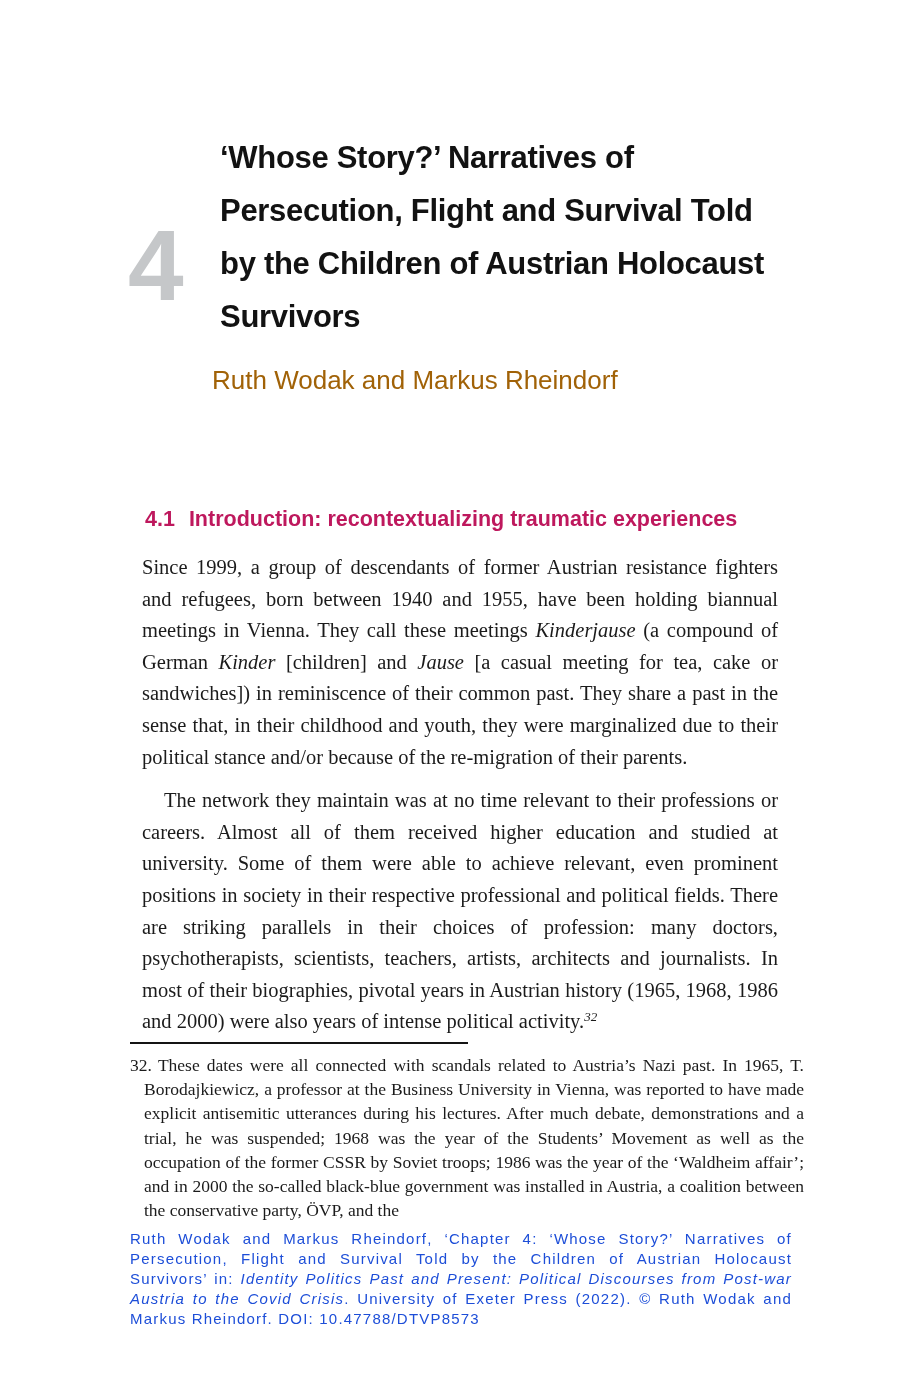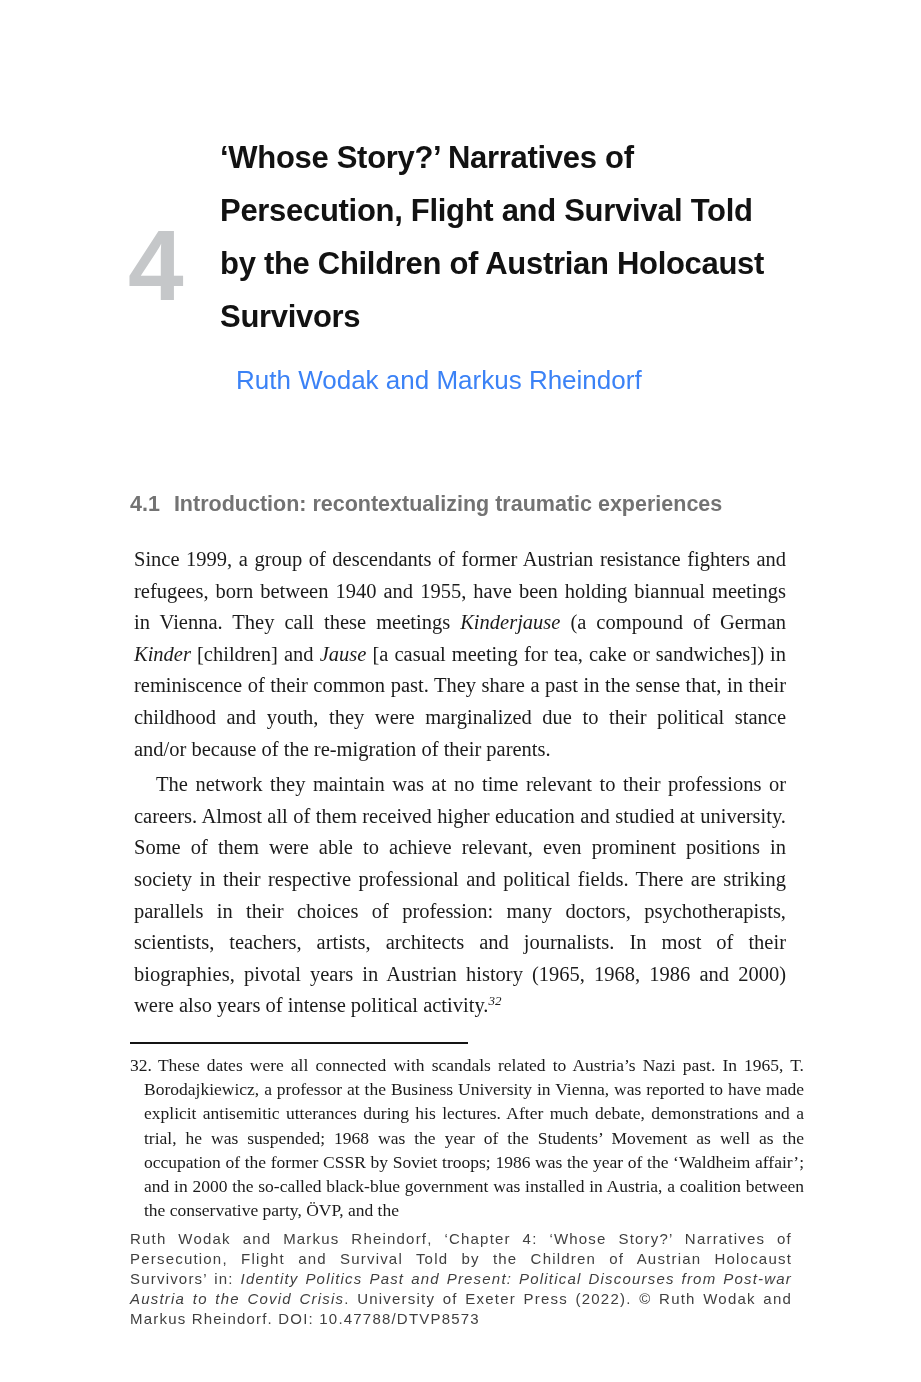--- a/index.html
+++ b/index.html
@@ -35,50 +35,50 @@
     margin: 0;
     font-family: "Liberation Sans", sans-serif;
     font-weight: bold;
     font-size: 31px;
     line-height: 53px;
     letter-spacing: -0.3px;
     color: #121212;
   }
   .author {
     position: absolute;
-    left: 236px;
+    left: 212px;
     top: 365px;
     font-family: "Liberation Sans", sans-serif;
     font-size: 26px;
-    color: #3b82f6;
+    color: #a16207;
   }
   .section-heading {
     position: absolute;
     left: 130px;
     top: 492px;
-    margin: 0;
+    margin: 15px;
     font-family: "Liberation Sans", sans-serif;
     font-weight: bold;
     font-size: 21.5px;
-    color: #737373;
+    color: #be185d;
   }
   .section-heading .sec-num {
     margin-right: 14px;
   }
   .body-text {
     position: absolute;
     left: 130px;
     top: 540px;
     width: 660px;
     font-size: 20.5px;
     line-height: 31.6px;
     text-align: justify;
   }
   .body-text p {
-    margin: 4px;
+    margin: 12px;
   }
   .body-text p.indent {
     text-indent: 22px;
   }
   .body-text sup {
     font-size: 13px;
     line-height: 0;
     vertical-align: baseline;
     position: relative;
     top: -7px;
@@ -110,21 +110,21 @@
   .citation {
     position: absolute;
     left: 130px;
     top: 1229px;
     width: 662px;
     font-family: "Liberation Sans", sans-serif;
     font-size: 15px;
     line-height: 20px;
     letter-spacing: 1.2px;
     text-align: justify;
-    color: #404040;
+    color: #1d4ed8;
   }
 </style>
 </head>
 <body>
 
 <div class="page">
 
   <div class="chapter-number">4</div>
 
   <h1 class="title">‘Whose Story?’ Narratives of Persecution, Flight and Survival Told by the Children of Austrian Holocaust Survivors</h1>

